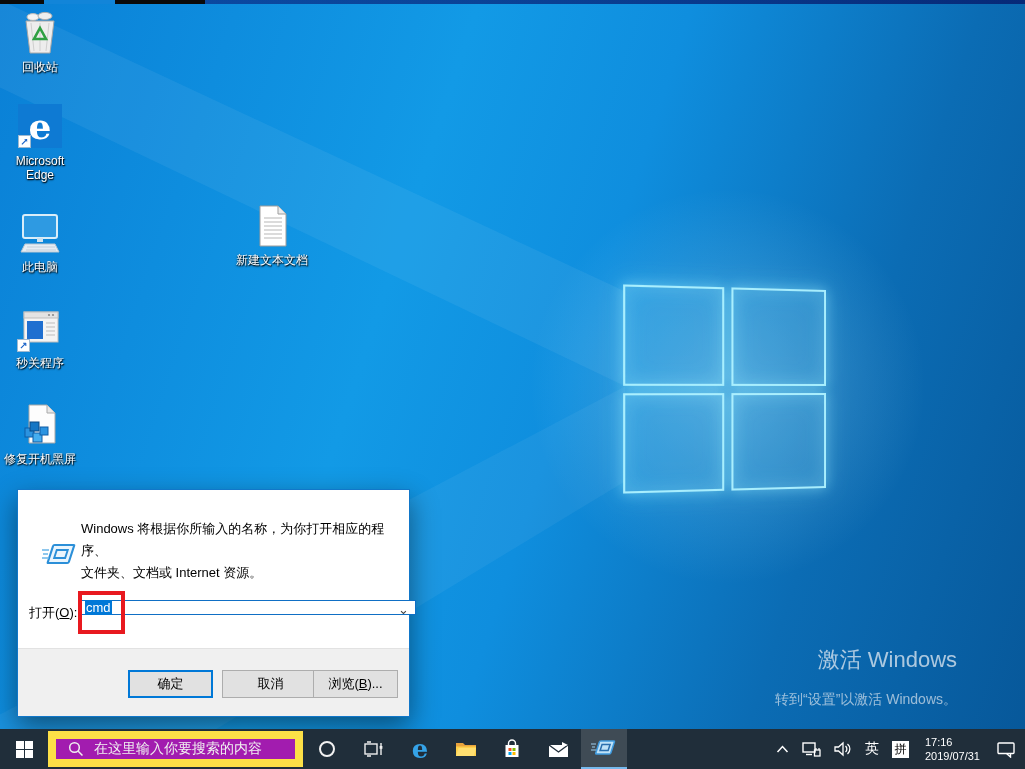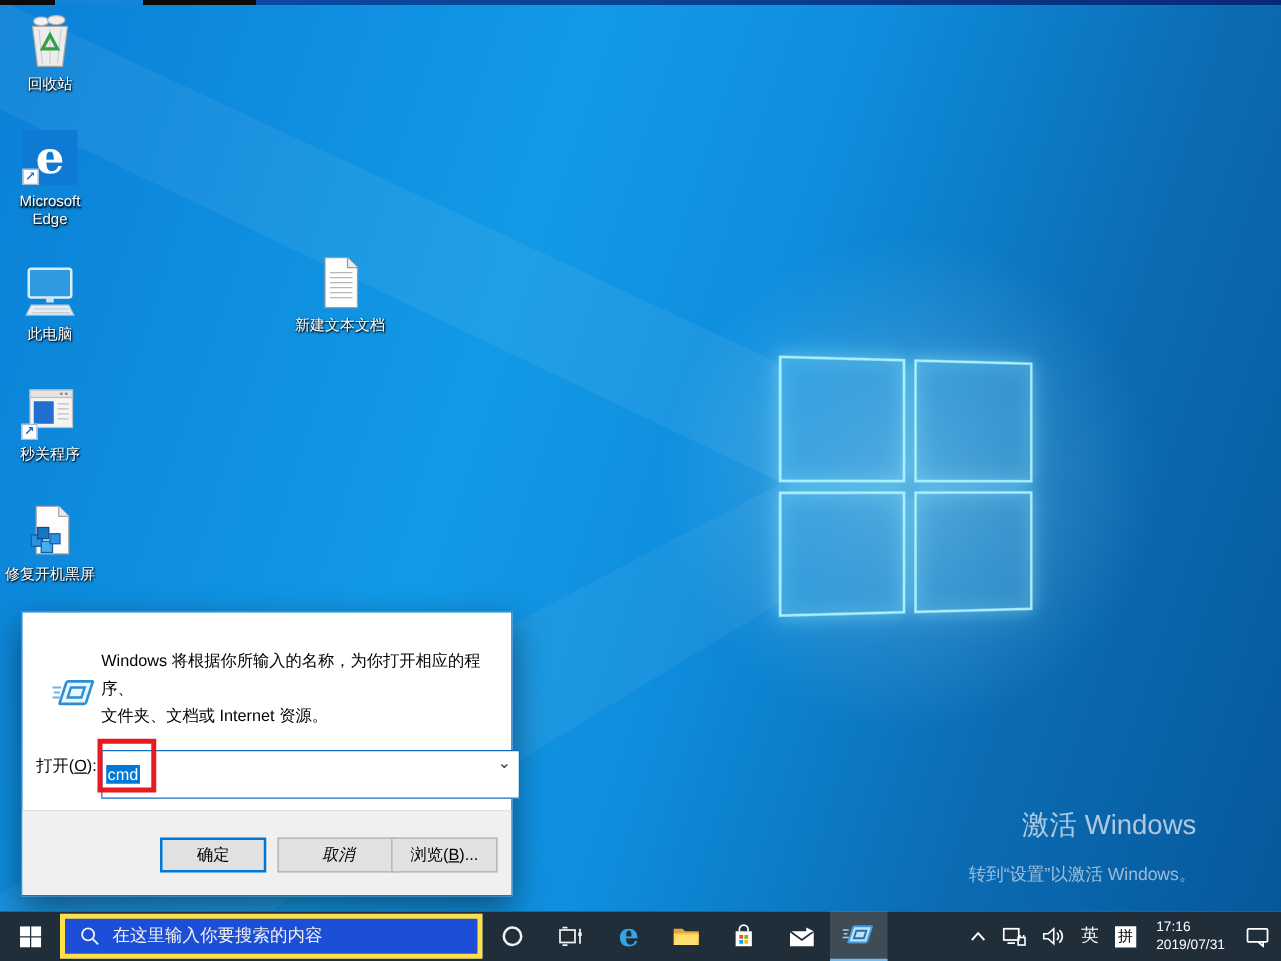--- a/index.html
+++ b/index.html
@@ -54,42 +54,42 @@
     font-size:13px; color:#000; }
   .rd-titlebar { position:absolute; left:0; top:0; right:0; height:30px; display:flex; align-items:center; }
   .rd-title-icon { margin-left:9px; }
   .rd-title { margin-left:7px; font-size:13px; }
   .rd-close { position:absolute; right:0; top:0; width:45px; height:29px; display:flex;
     align-items:center; justify-content:center; font-size:14px; color:#222; cursor:default; }
   .rd-bigicon { position:absolute; left:23px; top:50px; }
   .rd-desc { position:absolute; left:63px; top:28px; line-height:22px; }
   .rd-open-label { position:absolute; left:11px; top:114px; }
   .rd-open-label .key { text-decoration:underline; }
-  .rd-input { position:absolute; left:63px; top:110px; width:335px; height:39px;
+  .rd-input { position:absolute; left:63px; top:110px; width:335px; height:15px;
     background:#fff; border:1px solid #0f6fc5; display:flex; align-items:center; padding-left:3px; }
   .rd-input .sel { background:#0078d7; color:#fff; padding:0 1px; font-size:13px; }
   .rd-input .dd { position:absolute; right:6px; top:1px; color:#444; font-size:13px; }
   .rd-redbox { position:absolute; left:60px; top:101px; width:47px; height:43px;
     border:4px solid #e8191f; pointer-events:none; }
   .rd-footer { position:absolute; left:0; right:0; bottom:0; height:68px; background:#f0f0f0;
     border-top:1px solid #e2e2e2; }
   .rd-btn { position:absolute; top:180px; height:28px; width:85px; background:#e1e1e1;
     border:1px solid #adadad; font-size:13px; text-align:center; line-height:25px; cursor:default;
     font-family:"Liberation Sans","DejaVu Sans",sans-serif; }
   .rd-btn.ok { left:110px; border:2px solid #0078d7; line-height:23px; }
-  .rd-btn.cancel { left:204px; width:97px;font-style:italic; }
+  .rd-btn.cancel { left:204px; width:97px; }
   .rd-btn.browse { left:295px; }
   .rd-btn .key { text-decoration:underline; }
 
   
   .taskbar { position:absolute; left:0; bottom:0; width:1025px; height:40px;
     background:#202e3a; display:flex; align-items:stretch; color:#fff; }
   .tb-btn { display:flex; align-items:center; justify-content:center; cursor:default; }
   .tb-start { width:48px; }
-  .tb-search { width:338px; margin:2px 0; border:4px solid #fde047; background:#1d4ed8;
+  .tb-search { width:255px; margin:2px 0; border:8px solid #fde047; background:#a21caf;
     display:flex; align-items:center; padding-left:12px; gap:10px; }
   .tb-search .ph { font-size:14px; color:#f0f0f0; white-space:nowrap; }
   .tb-cortana { width:48px; }
   .tb-app { width:46px; }
   .tb-app.active { background:rgba(255,255,255,.14); border-bottom:2px solid #76b9ed; }
   .tb-edge-e { color:#35a3e8; font-weight:bold; font-size:26px;
     font-family:"DejaVu Serif","Liberation Serif",serif; line-height:1; }
   .tb-spacer { flex:1; }
   .tray { display:flex; align-items:center; gap:7px; padding-right:6px; }
   .tray-item { display:flex; align-items:center; justify-content:center; padding:0 3px; height:40px; }

